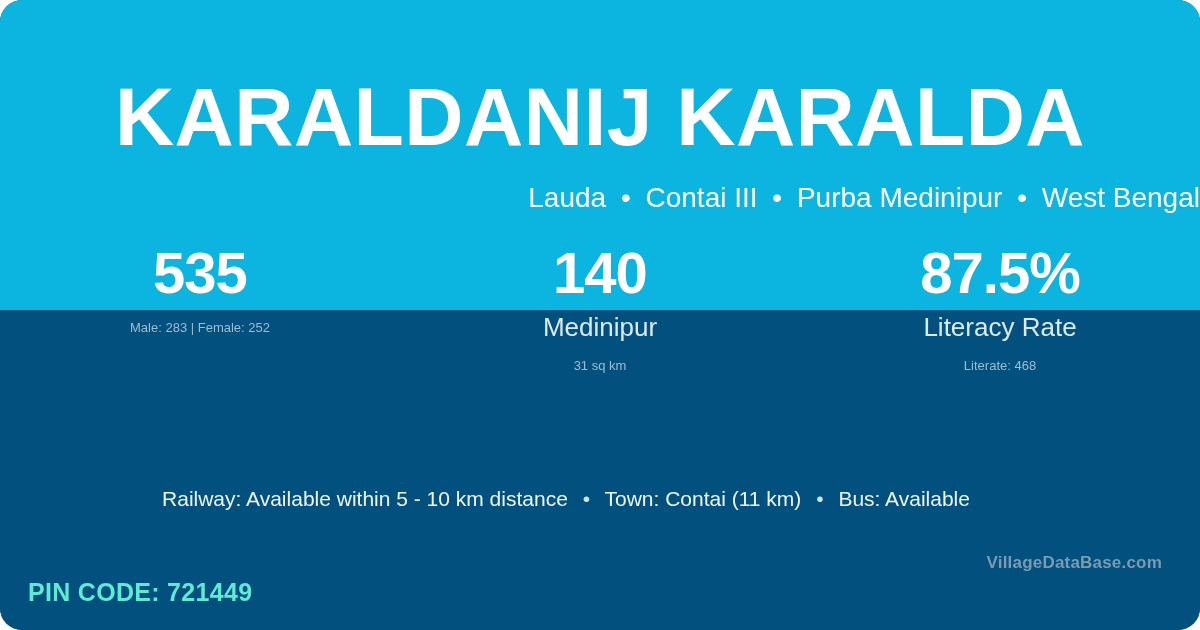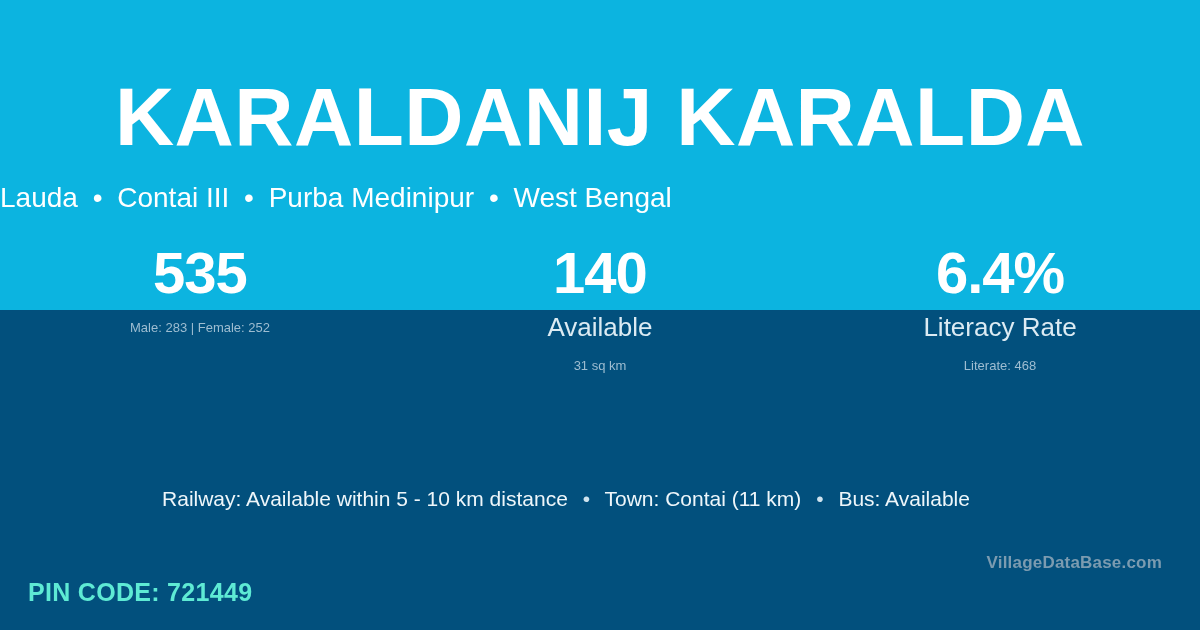--- a/index.html
+++ b/index.html
@@ -10,20 +10,21 @@
   body {
     font-family: "Liberation Sans", sans-serif;
   }
 
   .card {
     position: relative;
     width: 1200px;
     height: 630px;
     overflow: hidden;
     background: #02507d;
+    border-radius: 22px;
   }
 
   
   .hero-band {
     position: absolute;
     left: 0;
     top: 0;
     width: 1200px;
     height: 310px;
     background: #0cb4e0;
@@ -44,21 +45,21 @@
     line-height: 1;
     white-space: nowrap;
   }
 
   
   .breadcrumb {
     position: absolute;
     left: 0;
     top: 181px;
     width: 1200px;
-    text-align: left;
+    text-align: right;
     color: #ffffff;
     font-size: 28px;
     font-weight: normal;
     line-height: 1.2;
     white-space: nowrap;
   }
   .breadcrumb .sep {
     padding: 0 7px;
   }
 
@@ -168,26 +169,26 @@
 
   <div class="stats-row">
 
     <div class="stat-col">
       <div class="stat-value">535</div>
       <div class="stat-sub">Male: 283 | Female: 252</div>
     </div>
 
     <div class="stat-col">
       <div class="stat-value">140</div>
-      <div class="stat-label">Available</div>
+      <div class="stat-label">Medinipur</div>
       <div class="stat-sub">31 sq km</div>
     </div>
 
     <div class="stat-col">
-      <div class="stat-value">6.4%</div>
+      <div class="stat-value">87.5%</div>
       <div class="stat-label">Literacy Rate</div>
       <div class="stat-sub">Literate: 468</div>
     </div>
 
   </div>
 
   <div class="amenities">
     <span>Railway: Available within 5 - 10 km distance</span>
     <span class="sep">•</span>
     <span>Town: Contai (11 km)</span>

